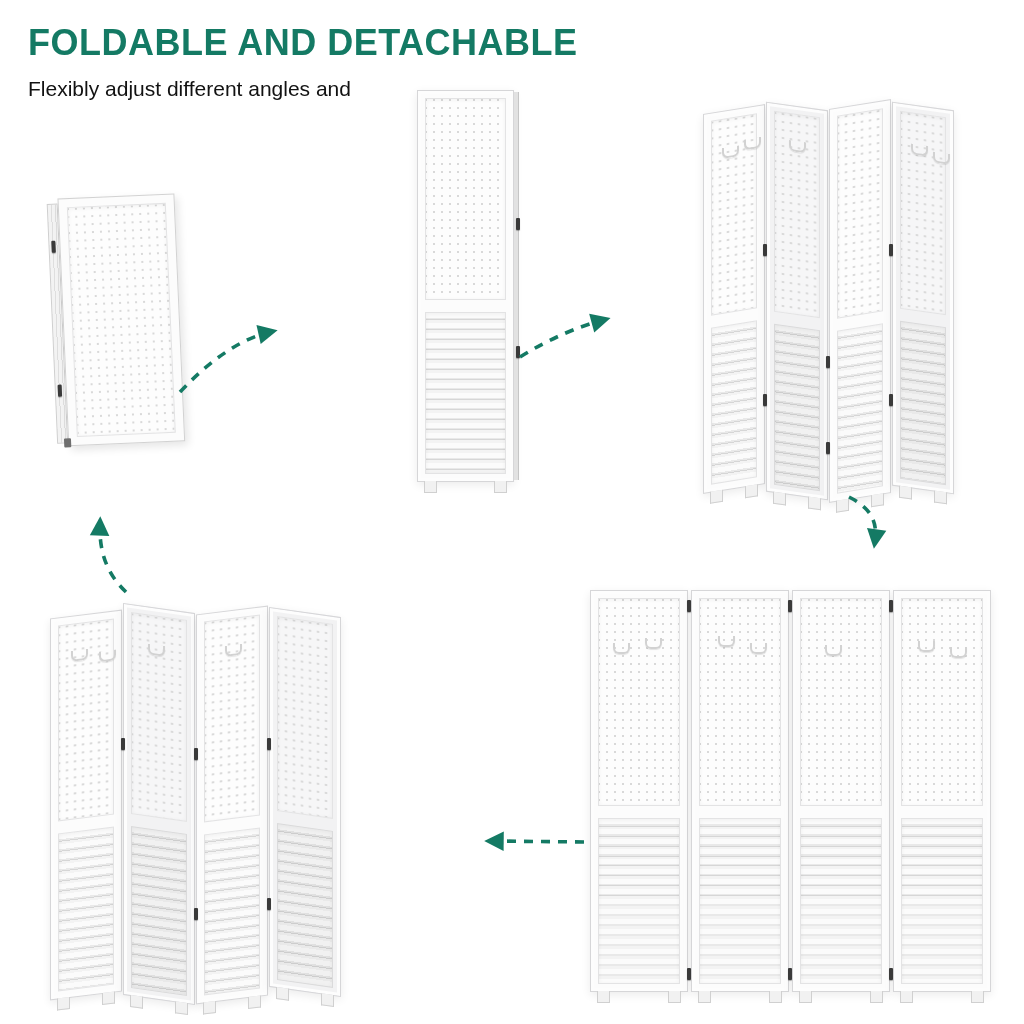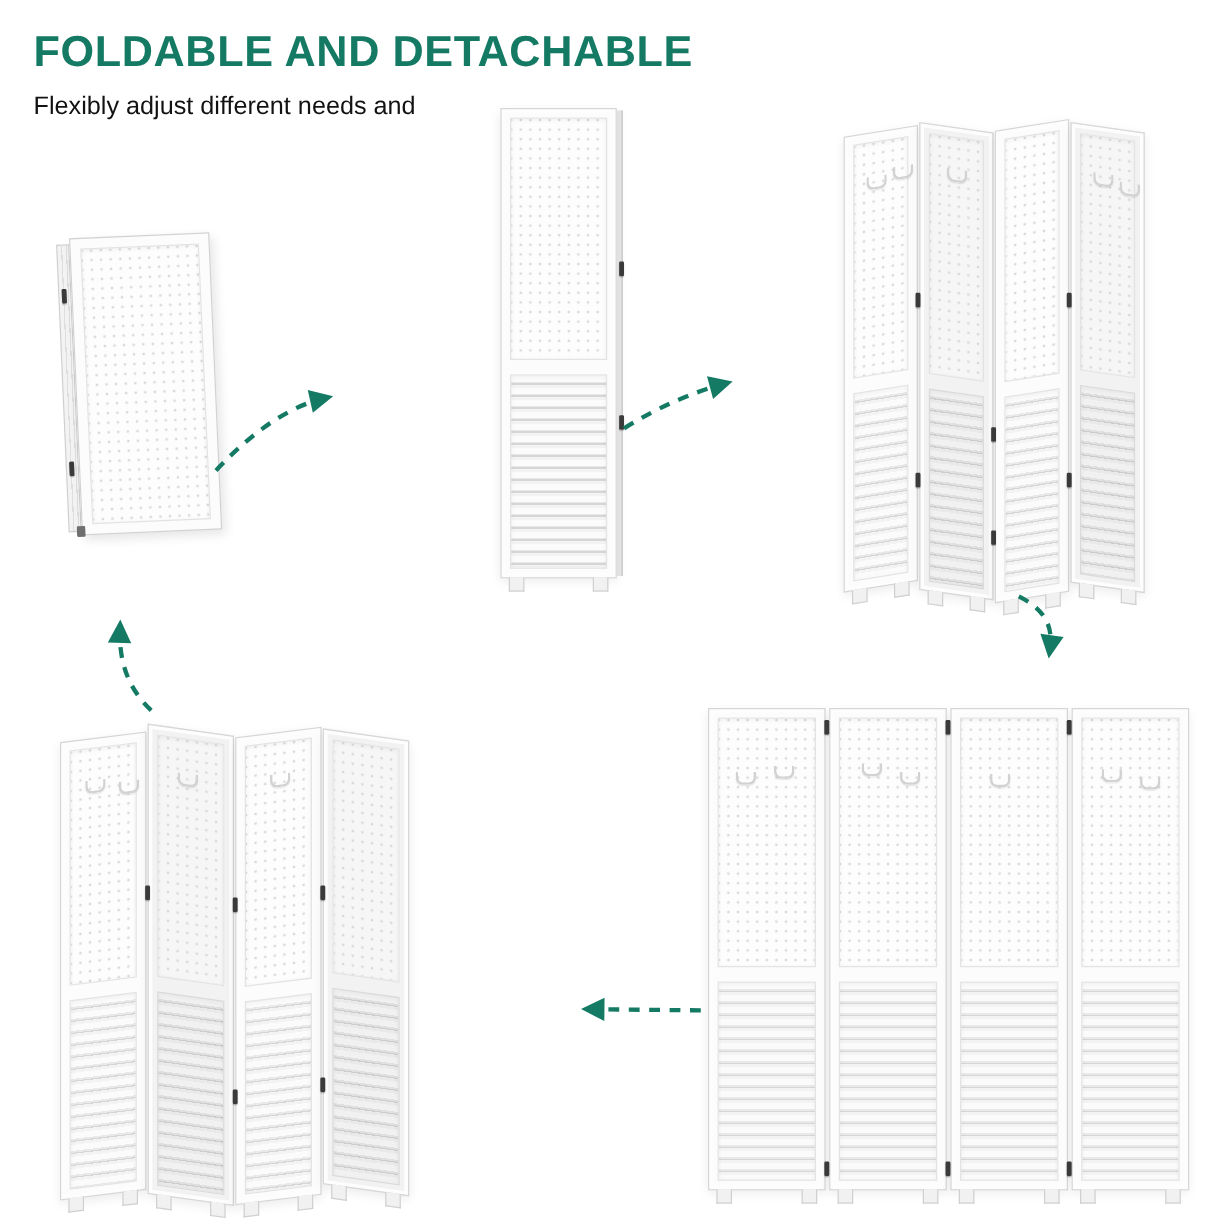--- a/index.html
+++ b/index.html
@@ -55,21 +55,21 @@
   #ah path{fill:var(--accent,#147A64);}
 </style>
 </head>
 <body>
 
 <div class="canvas">
 
   <header class="header">
     <h1 class="title">FOLDABLE AND DETACHABLE</h1>
     <p class="subtitle">
-      <span>Flexibly adjust different needs and</span><br>
+      <span>Flexibly adjust different angles and</span><br>
     </p>
   </header>
 
   <svg class="arrows" width="1024" height="1024" viewBox="0 0 1024 1024">
     <defs>
       <marker id="ah" viewBox="0 0 12 12" refX="7" refY="6" markerWidth="6.5" markerHeight="6.5" orient="auto">
         <path d="M1,1 L11,6 L1,11 Z"></path>
       </marker>
     </defs>
     <path class="flow-arrow" d="M 180 392 C 212 358, 243 338, 270 332"></path>

